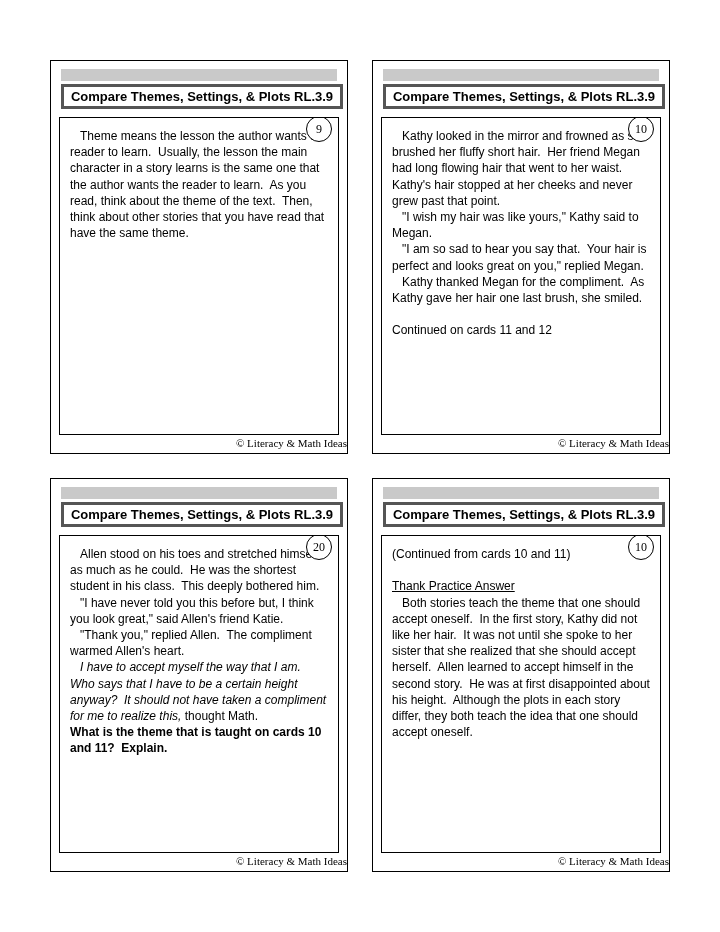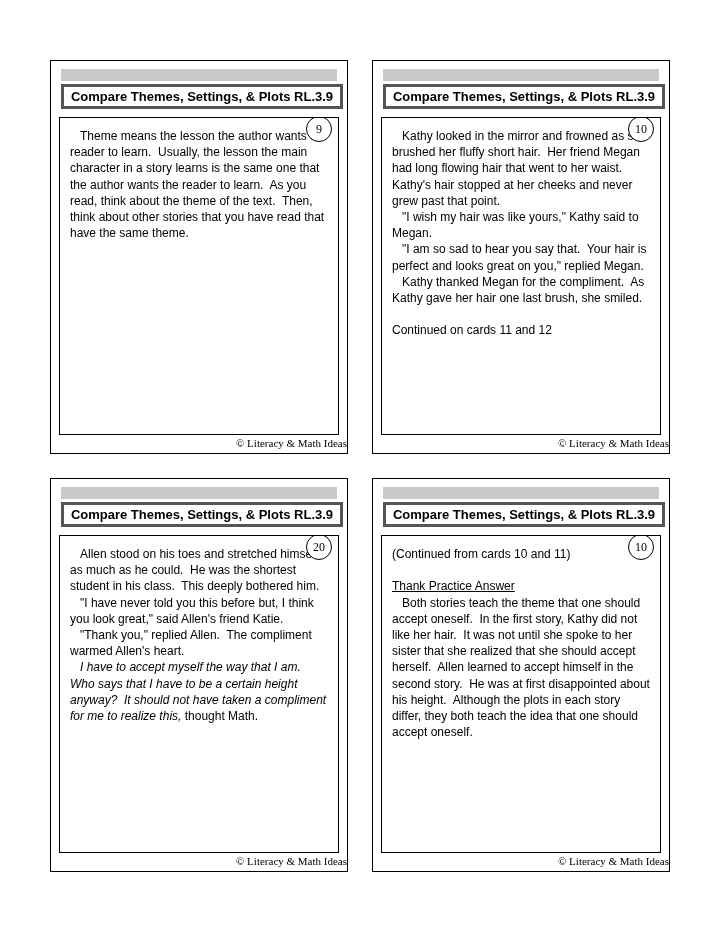--- a/index.html
+++ b/index.html
@@ -114,21 +114,21 @@
 
   <div class="card">
     <div class="gray-bar"></div>
     <div class="title-box">Compare Themes, Settings, &amp; Plots RL.3.9</div>
     <div class="inner-frame">
       <div class="card-number">20</div>
       <div class="body-text"><span>   Allen stood on his toes and stretched himself as much as he could.  He was the shortest student in his class.  This deeply bothered him.
    "I have never told you this before but, I think you look great," said Allen's friend Katie.
    "Thank you," replied Allen.  The compliment warmed Allen's heart.
    </span><span class="italic">I have to accept myself the way that I am.  Who says that I have to be a certain height anyway?  It should not have taken a compliment for me to realize this,</span><span> thought Math.
-</span></div>
+</span><span class="bold">What is the theme that is taught on cards 10 and 11?  Explain.</span></div>
     </div>
     <div class="footer">© Literacy &amp; Math Ideas</div>
   </div>
 
   <div class="card">
     <div class="gray-bar"></div>
     <div class="title-box">Compare Themes, Settings, &amp; Plots RL.3.9</div>
     <div class="inner-frame">
       <div class="card-number">10</div>
       <div class="body-text"><span>(Continued from cards 10 and 11)

